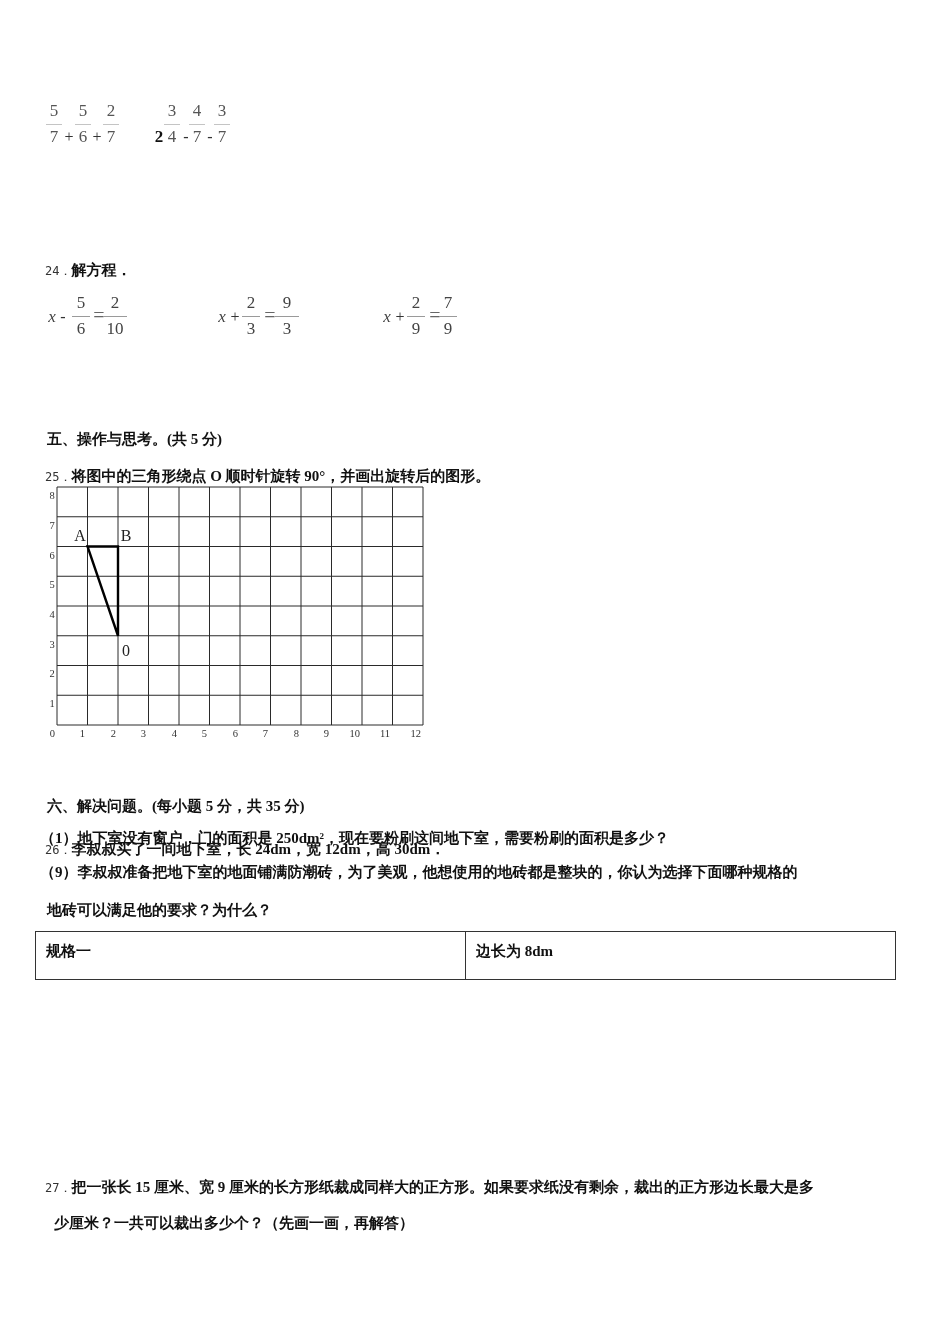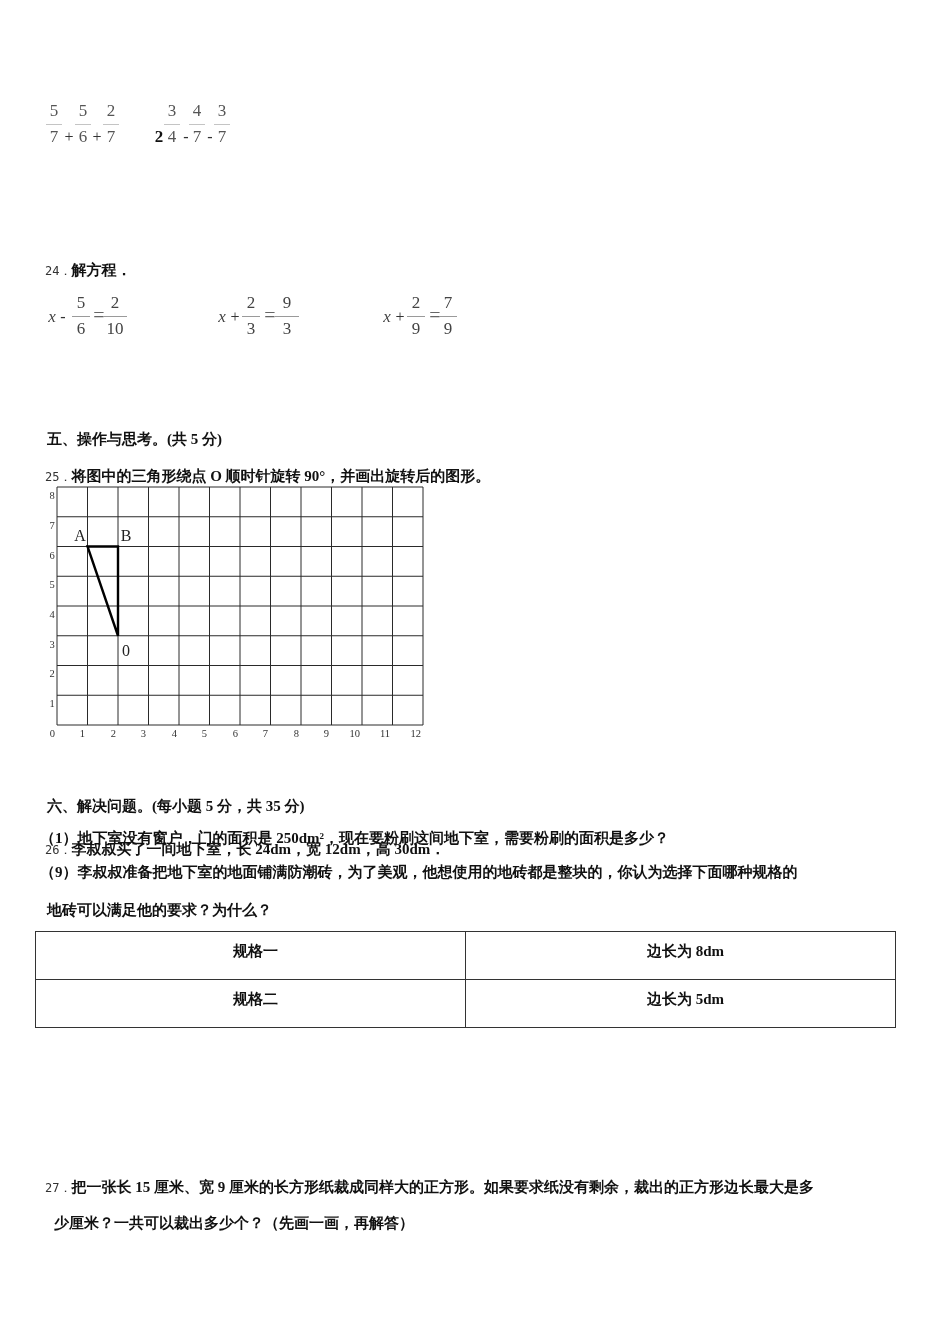--- a/index.html
+++ b/index.html
@@ -11,21 +11,21 @@
   .frac { position:absolute; width:24px; text-align:center; font-family:"Liberation Serif", serif; font-size:17px; color:#555; }
   .frac.wide { width:30px; }
   .frac .num, .frac .den { display:block; height:18px; line-height:18px; }
   .frac .bar { display:block; height:0; border-top:1px solid #c4c4c4; margin:4px 4px 3px 4px; }
   .eqf { color:#444; }
   .eqf .bar { border-top-color:#9a9a9a; margin:4px 3px 3px 3px; }
   .op { position:absolute; width:12px; text-align:center; font-family:"Liberation Serif", serif; font-size:16px; line-height:18px; color:#333; }
   .op.eq { font-size:20px; color:#666; }
   .var { position:absolute; width:12px; text-align:center; font-family:"Liberation Serif", serif; font-style:italic; font-size:17px; line-height:18px; color:#444; }
   .whole { position:absolute; width:12px; text-align:center; font-family:"Liberation Serif", serif; font-weight:bold; font-size:17px; line-height:18px; color:#111; }
-  .spec-table { position:absolute; left:35px; top:931px; width:861px; border-collapse:collapse;text-align:center; }
+  .spec-table { position:absolute; left:35px; top:931px; width:861px; border-collapse:collapse; }
   .spec-table td { border:1px solid #333; height:47px; padding:0 0 0 10px; vertical-align:top; font-size:15px; font-weight:bold; line-height:20px; }
   .spec-table td span { display:block; margin-top:9px; }
   .spec-table td.c1 { width:419px; }
   sup { font-size:9px; vertical-align:top; position:relative; top:-2px; }
 </style>
 </head>
 <body>
 
 <div>
   <div class="frac" style="left:42px;top:102px;">
@@ -198,27 +198,19 @@
 <table class="spec-table">
   <tbody>
       <tr>
     <td class="c1">
           <span>规格一</span>
         </td>
     <td>
           <span>边长为 8dm</span>
         </td>
   </tr>
-  <tr>
-    <td class="c1">
-          <span>规格二</span>
-        </td>
-    <td>
-          <span>边长为 5dm</span>
-        </td>
-  </tr>
 </tbody>
   </table>
 
 <div class="line" style="left:45px;top:1177px;">
   <span class="qnum">27．</span><span>把一张长 15 厘米、宽 9 厘米的长方形纸裁成同样大的正方形。如果要求纸没有剩余，裁出的正方形边长最大是多</span>
 </div>
 <div class="line" style="left:54px;top:1213px;">少厘米？一共可以裁出多少个？（先画一画，再解答）</div>
 
 </body></html>

